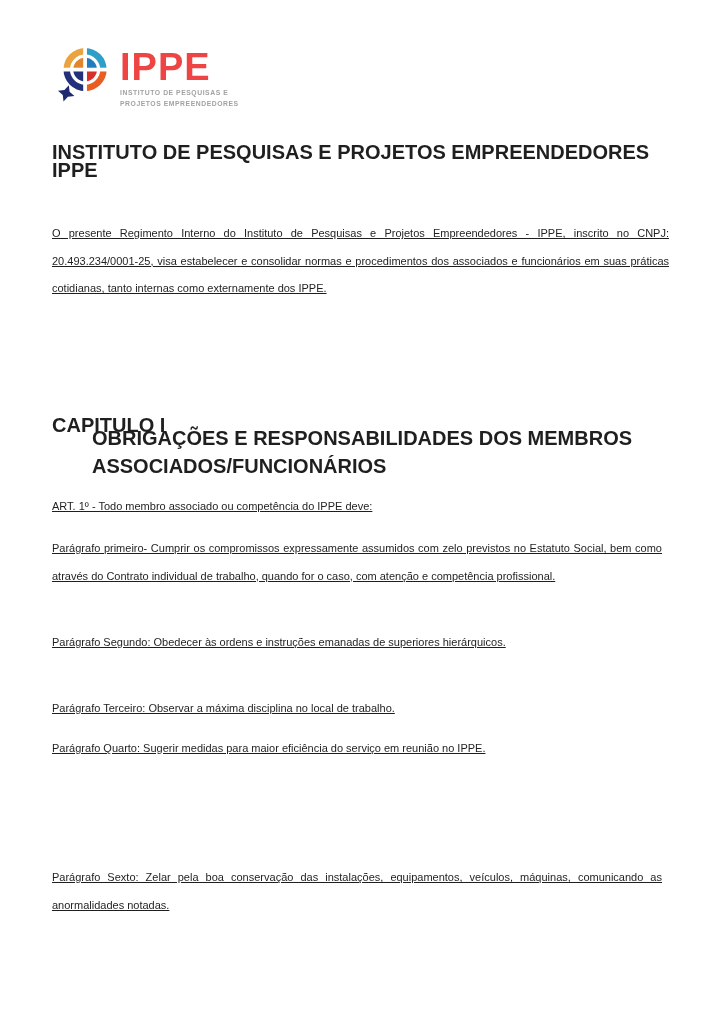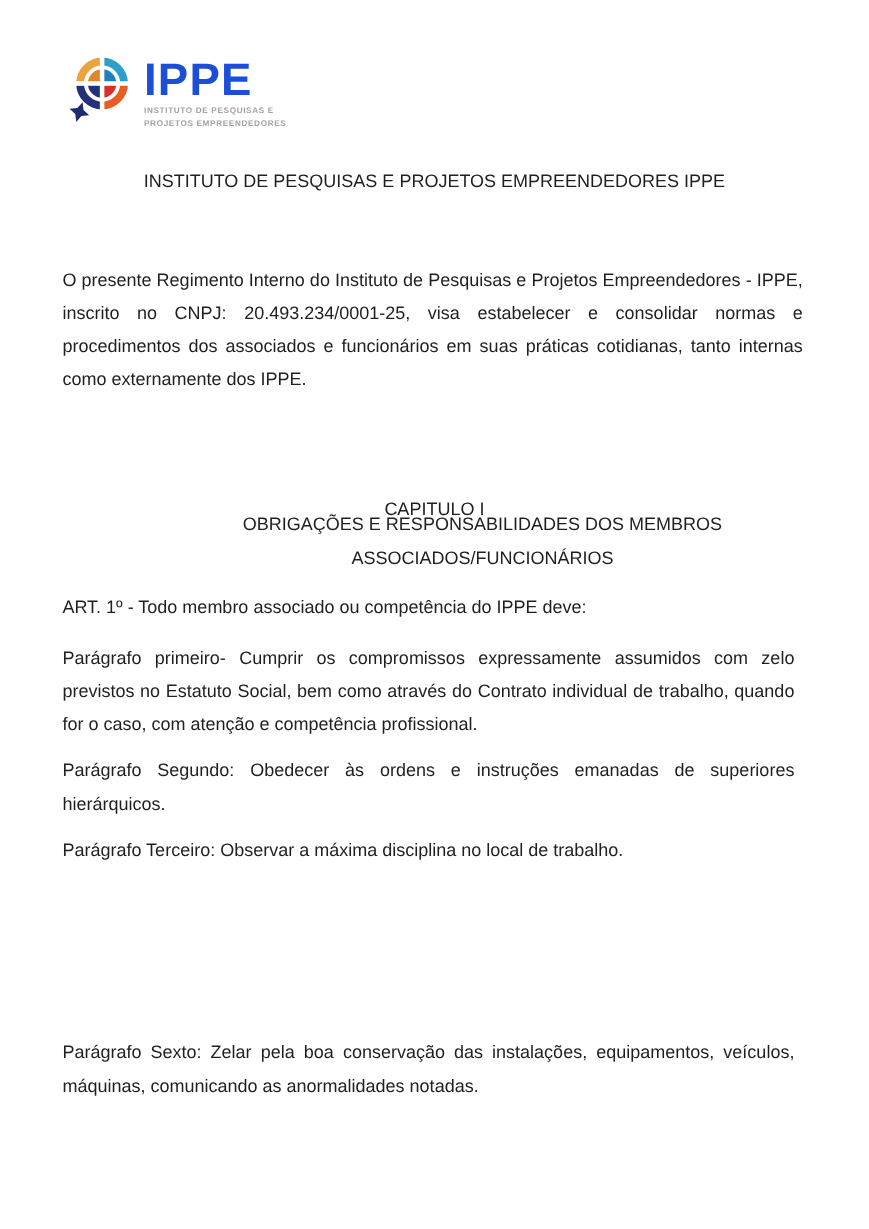--- a/index.html
+++ b/index.html
@@ -20,46 +20,47 @@
     top: 44px;
     display: flex;
     align-items: flex-start;
     gap: 9px;
   }
   .logo-icon { width: 54px; height: 62px; display: block; }
   .wordmark { margin-top: 7px; }
   .brand {
     font-size: 38px;
     font-weight: 700;
-    color: #1d4ed8;
+    color: #ef4444;
     line-height: 0.85;
     letter-spacing: 1px;
   }
   .brand-sub {
     margin-top: 5px;
     font-size: 6.8px;
     font-weight: 700;
     color: #a2a2a2;
     letter-spacing: 0.55px;
     line-height: 1.6;
   }
 
   
   .blk { position: absolute; left: 52px; width: 620px; margin: 0; }
   .heading {
-    font-weight: 400;
-    font-size: 15px;
+    font-weight: 700;
+    font-size: 20px;
     line-height: 18px;
-    text-align: center;
+    text-align: left;
   }
   .heading-2line { line-height: 28px; margin-left: 40px; }
   .body-text {
-    font-size: 15px;
+    font-size: 11px;
     line-height: 27.5px;
     text-align: justify;
+    text-decoration: underline;
   }
   .body-narrow { width: 610px; }
   .single { text-align: left; }
 
   .t-title    { top: 143px; }
   .t-subtitle { top: 185px; }
   .t-intro    { top: 220px; width: 617px; }
   .t-chapter  { top: 374px; margin-top: 42px; }
   .t-chaphead { top: 424px; }
   .t-article  { top: 493px; }
@@ -112,17 +113,18 @@
   <p class="blk heading heading-2line t-chaphead">OBRIGAÇÕES E RESPONSABILIDADES DOS MEMBROS ASSOCIADOS/FUNCIONÁRIOS</p>
 
   <p class="blk body-text single t-article">ART. 1º - Todo membro associado ou competência do IPPE deve:</p>
 
   <p class="blk body-text body-narrow t-p0">Parágrafo primeiro- Cumprir os compromissos expressamente assumidos com zelo previstos no Estatuto Social, bem como através do Contrato individual de trabalho, quando for o caso, com atenção e competência profissional.</p>
 
   <p class="blk body-text body-narrow single t-p2">Parágrafo Terceiro: Observar a máxima disciplina no local de trabalho.</p>
 
   <p class="blk body-text body-narrow t-p1">Parágrafo Segundo: Obedecer às ordens e instruções emanadas de superiores hierárquicos.</p>
 
+  <p class="blk body-text body-narrow single t-p3">Parágrafo Quarto: Sugerir medidas para maior eficiência do serviço em reunião no IPPE.</p>
 
 
   <p class="blk body-text body-narrow t-p5">Parágrafo Sexto: Zelar pela boa conservação das instalações, equipamentos, veículos, máquinas, comunicando as anormalidades notadas.</p>
 
 </div>
 
 </body></html>

